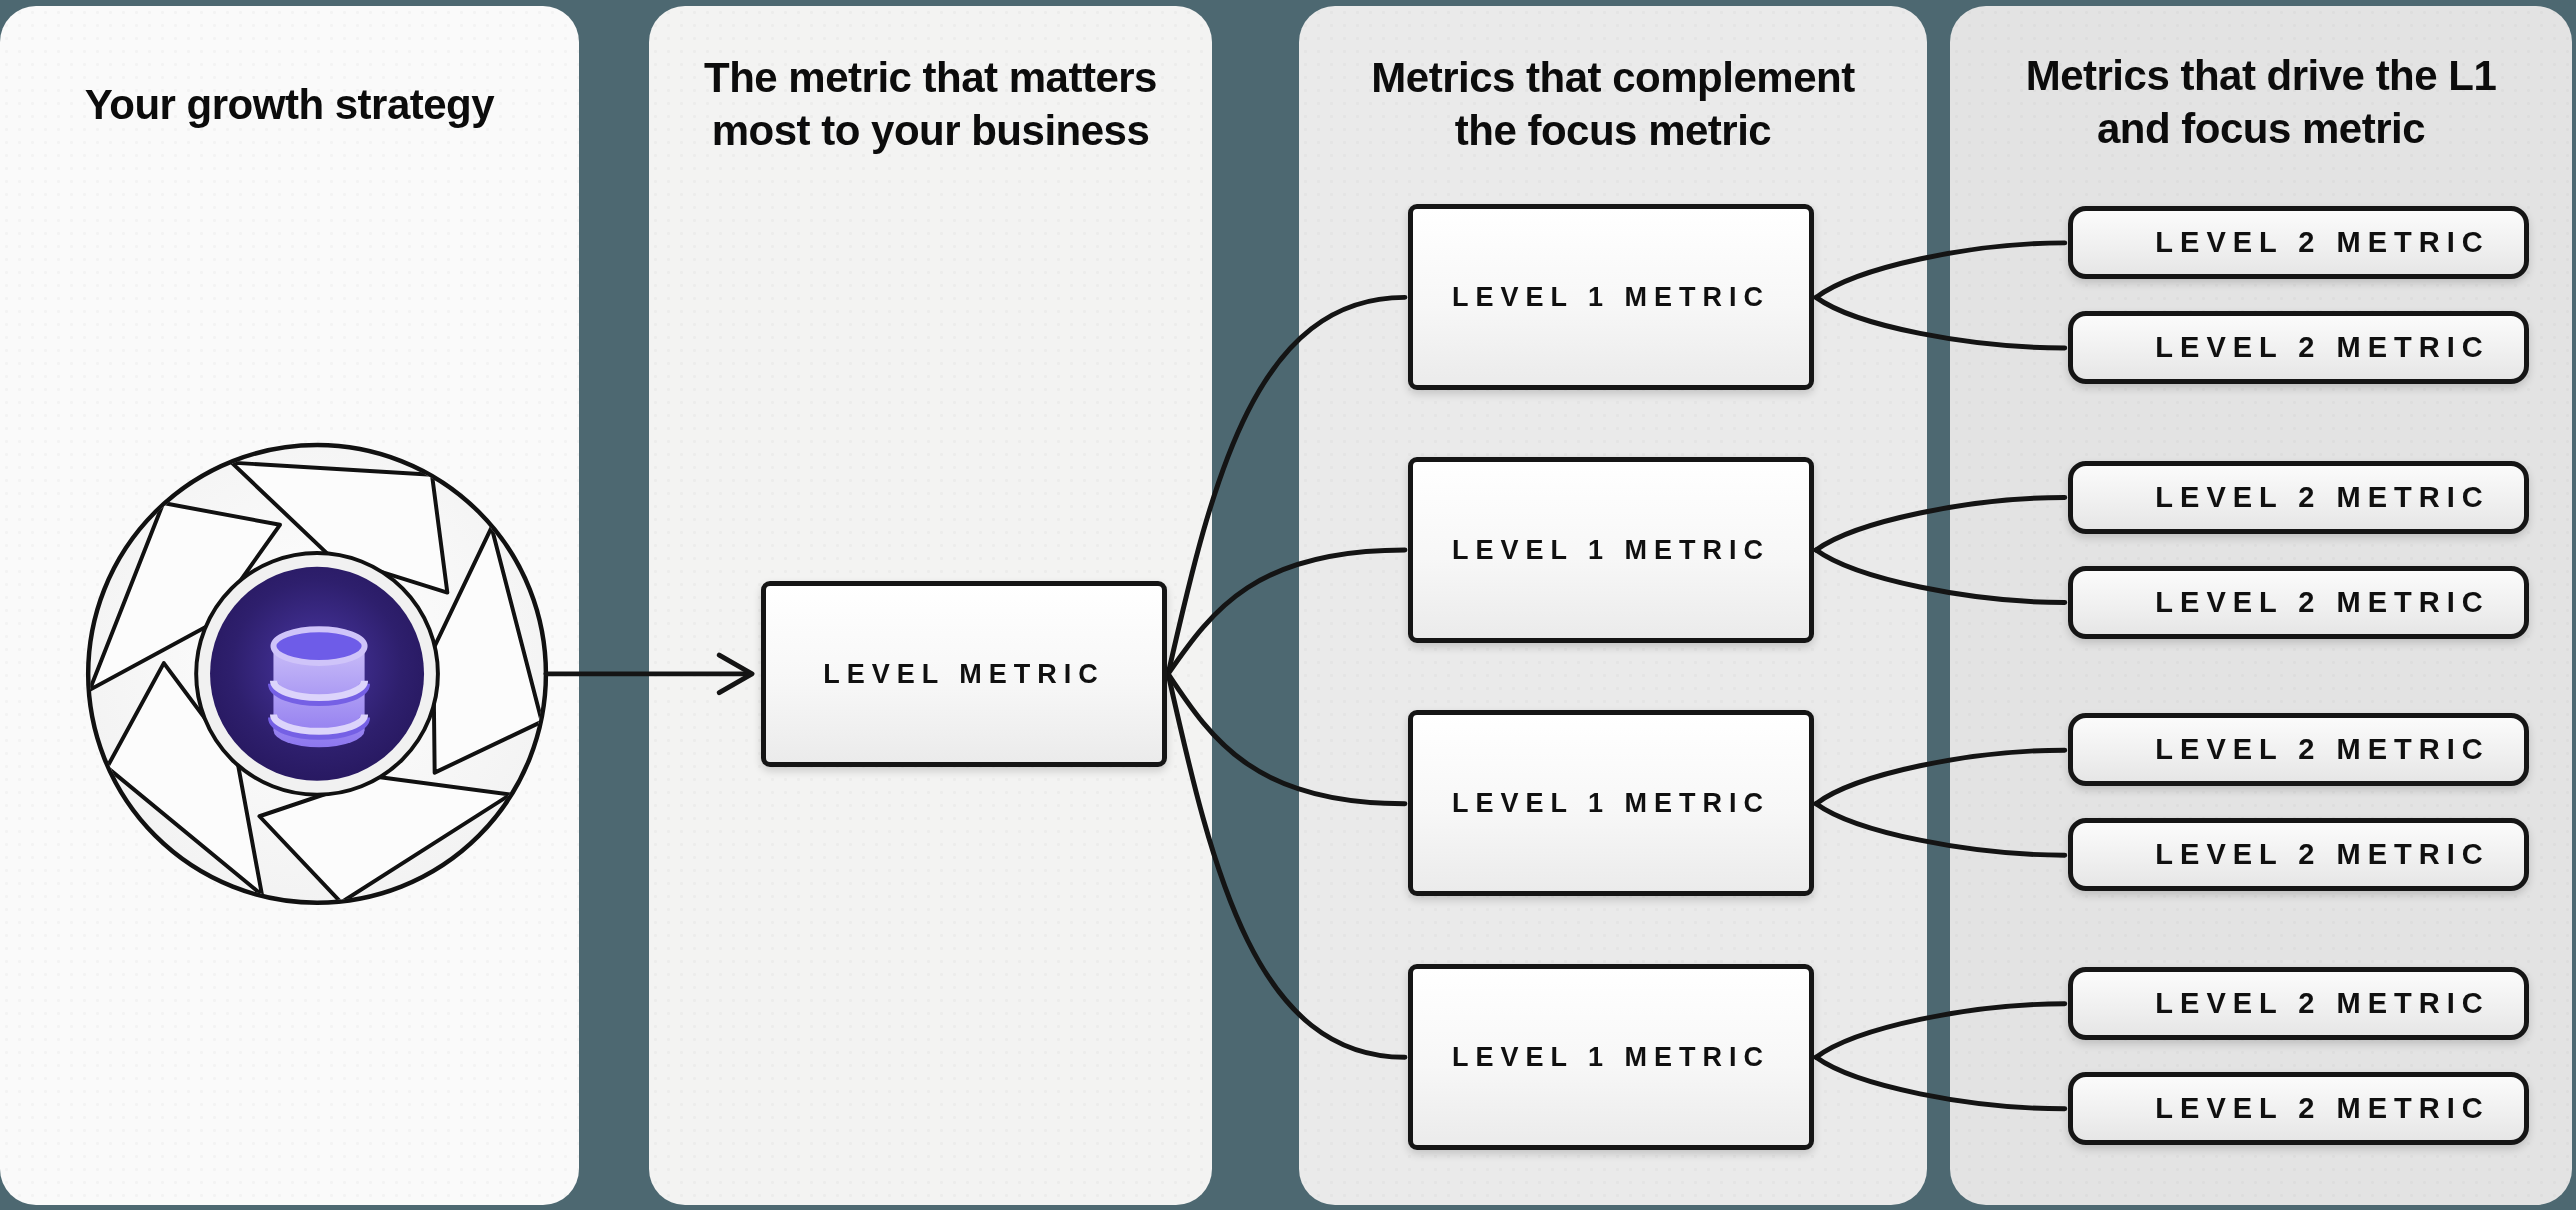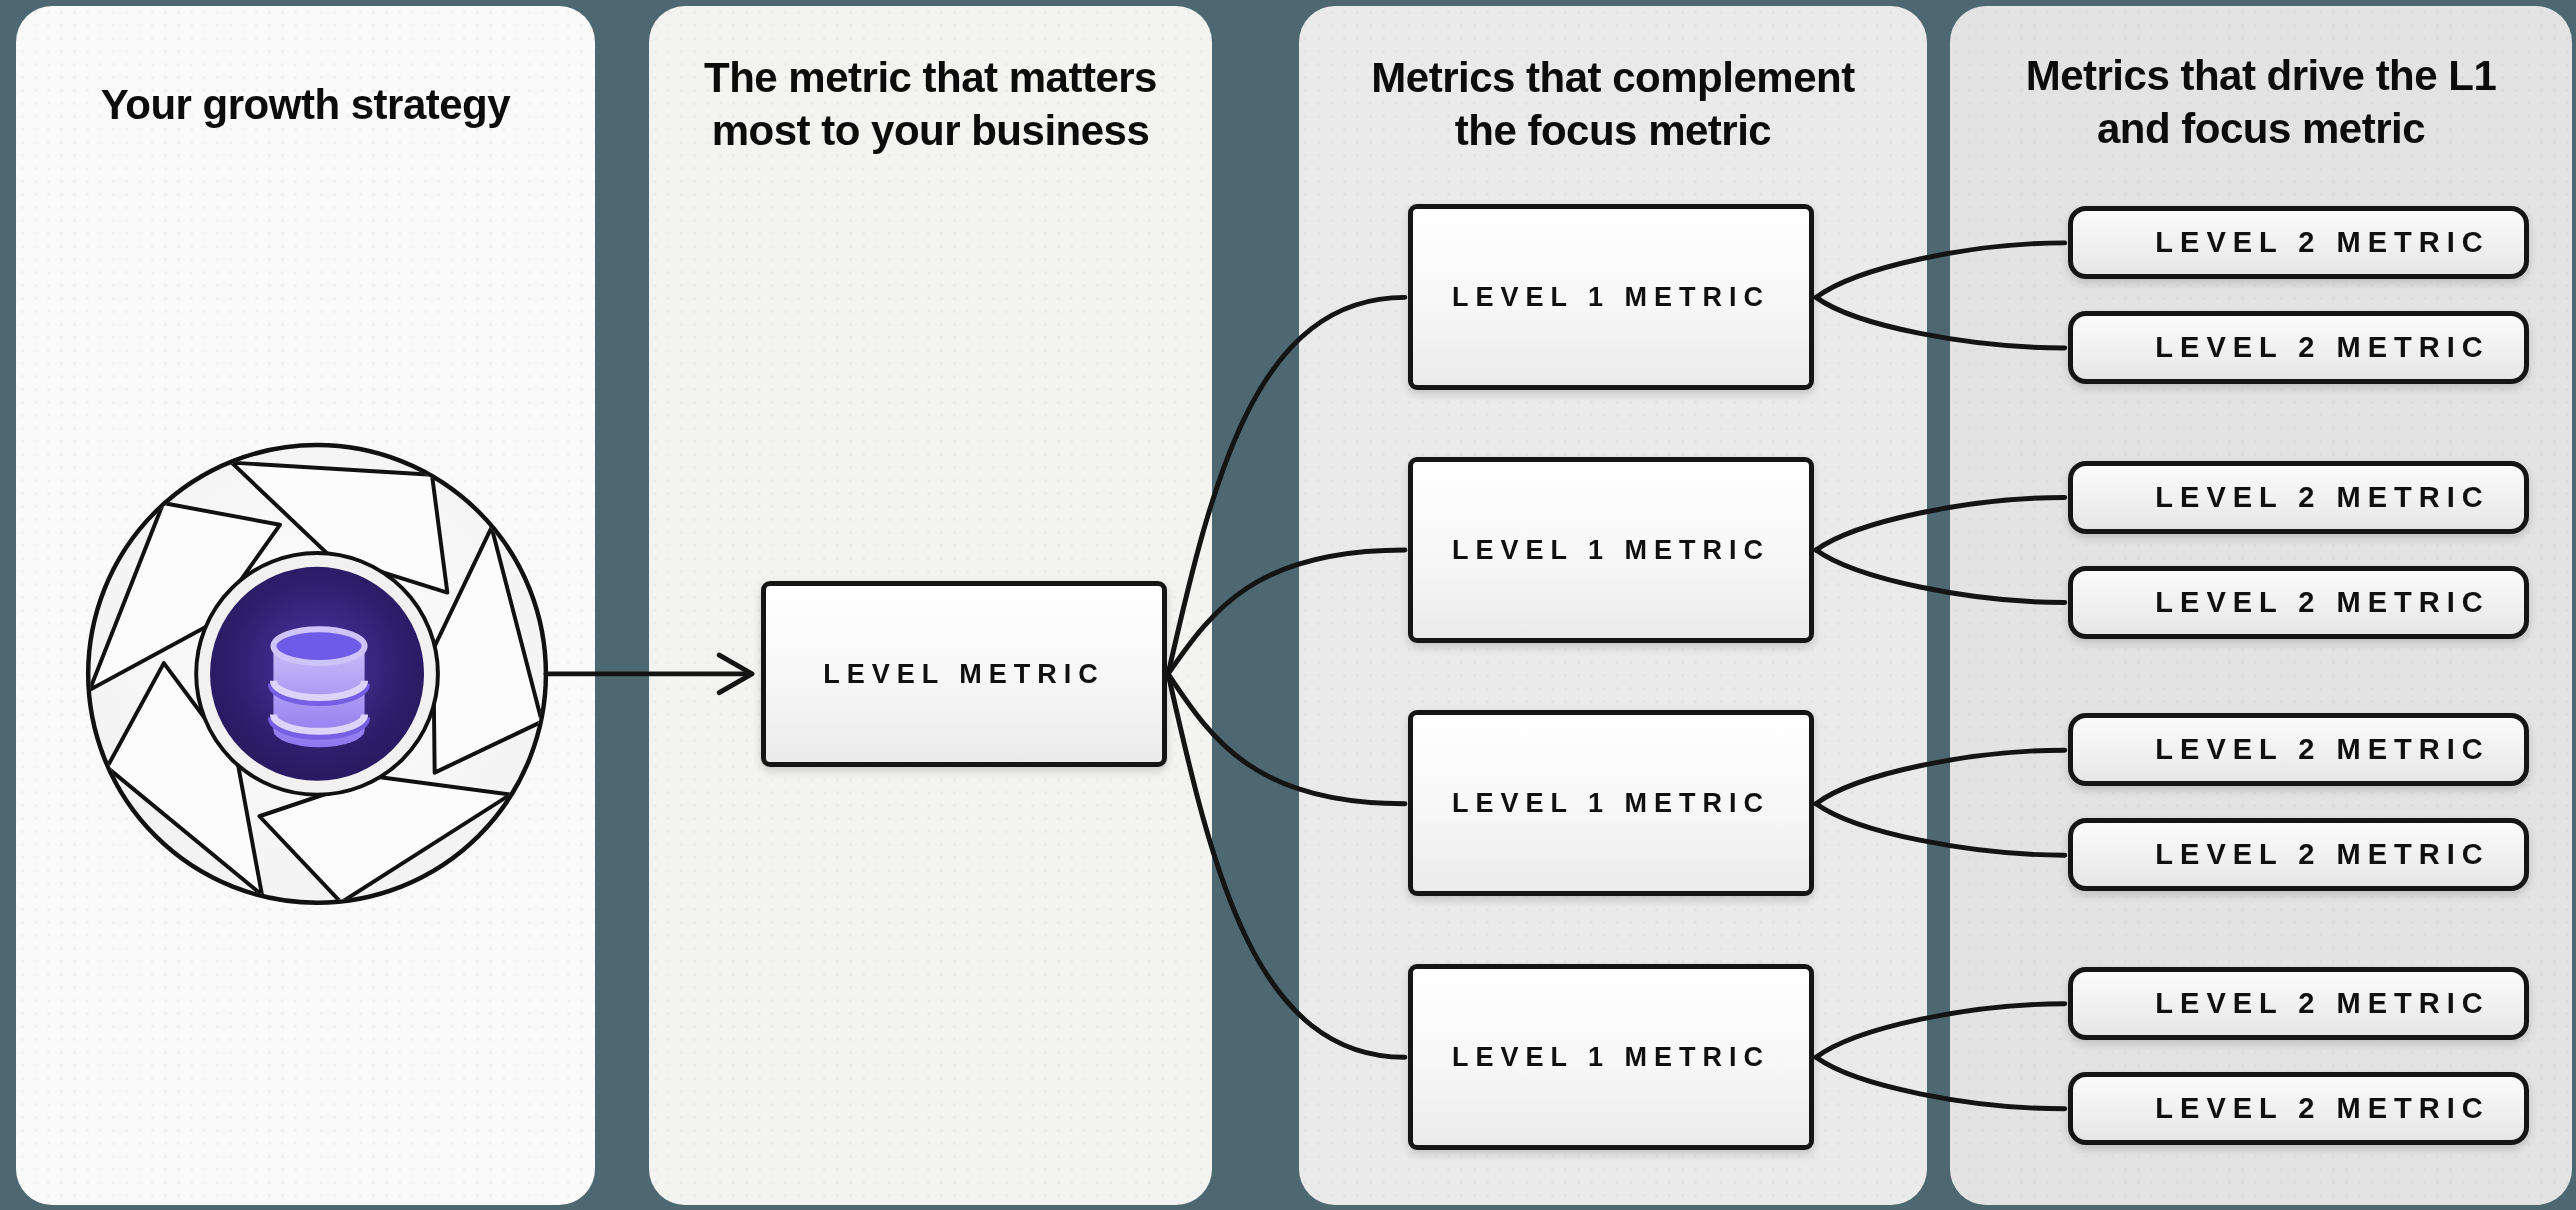--- a/index.html
+++ b/index.html
@@ -10,21 +10,21 @@
     font-family:"Liberation Sans","DejaVu Sans",sans-serif;
     overflow:hidden;
   }
   
   .panel{
     position:absolute;top:6px;height:1199px;
     border-radius:36px;
     background-image:radial-gradient(circle, rgba(0,0,0,0.028) 1.3px, transparent 1.7px);
     background-size:13px 13px;
   }
-  .panel.p1{left:16px;width:579px;background-color:#fafafa;}
+  .panel.p1{left:0;width:579px;background-color:#fafafa;}
   .panel.p2{left:649px;width:563px;background-color:#f3f3f2;}
   .panel.p3{left:1299px;width:628px;background-color:#eaeaea;}
   .panel.p4{left:1950px;width:622px;background-color:#e3e3e3;}
 
   .title{
     position:absolute;left:0;right:0;margin:0 auto;
     text-align:center;color:#0c0c0c;
     font-size:42px;font-weight:700;line-height:1.25;
     letter-spacing:-0.5px;
   }

